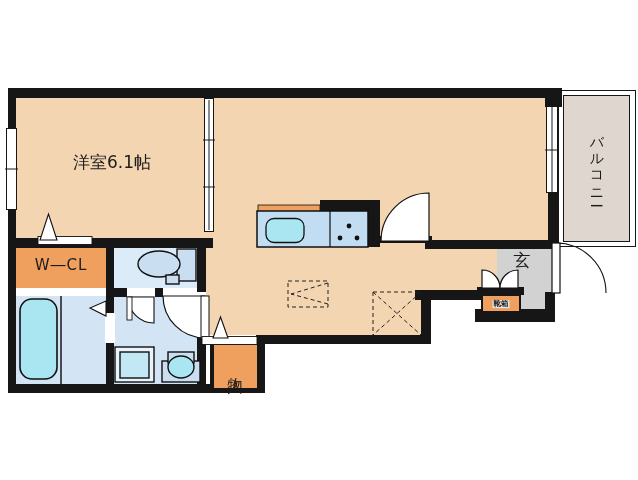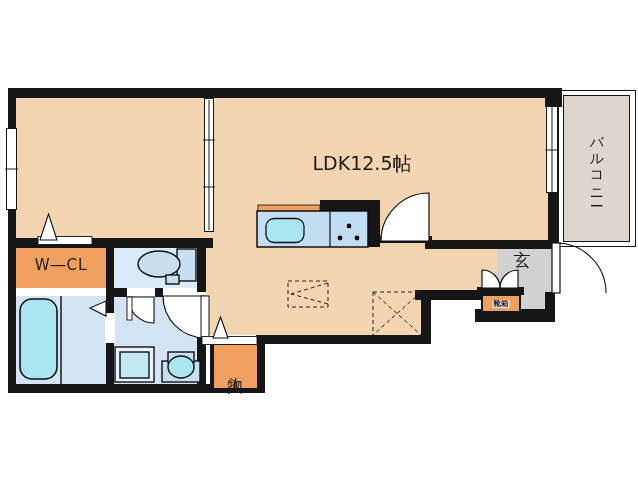--- a/index.html
+++ b/index.html
@@ -141,20 +141,20 @@
       <rect x="38" y="236.5" width="54" height="8" fill="#fff" stroke="#111" stroke-width="0.9"></rect>
       <path d="M 40 240 L 57 240 L 48.5 214 Z" fill="#fff" stroke="#111" stroke-width="1.1"></path>
     </g>
 
     <g>
       <rect x="202" y="336.5" width="55" height="8" fill="#fff" stroke="#111" stroke-width="0.9"></rect>
       <path d="M 213 338 L 228 338 L 220.5 317 Z" fill="#fff" stroke="#111" stroke-width="1.1"></path>
     </g>
   </svg>
 
-  <div class="lbl" style="left:362px;top:164px;font-size:19px;">LDK12.5帖</div>
+  <div class="lbl" style="left:112px;top:163px;font-size:17px;">洋室6.1帖</div>
   <div class="lbl" style="left:61px;top:266px;font-size:15px;letter-spacing:1px;">W―CL</div>
   <div class="lbl vert" style="left:234px;top:366px;font-size:15px;">物入</div>
   <div class="lbl" style="left:522px;top:261px;font-size:17px;">玄</div>
   <div class="lbl" style="left:501px;top:304px;font-size:7.5px;font-weight:bold;background:#e5e5e5;padding:0 1px;">靴箱</div>
   <div class="lbl vert" style="left:597px;top:163px;font-size:14px;letter-spacing:2px;">バルコニー</div>
 
 </div>
 
 </body></html>

